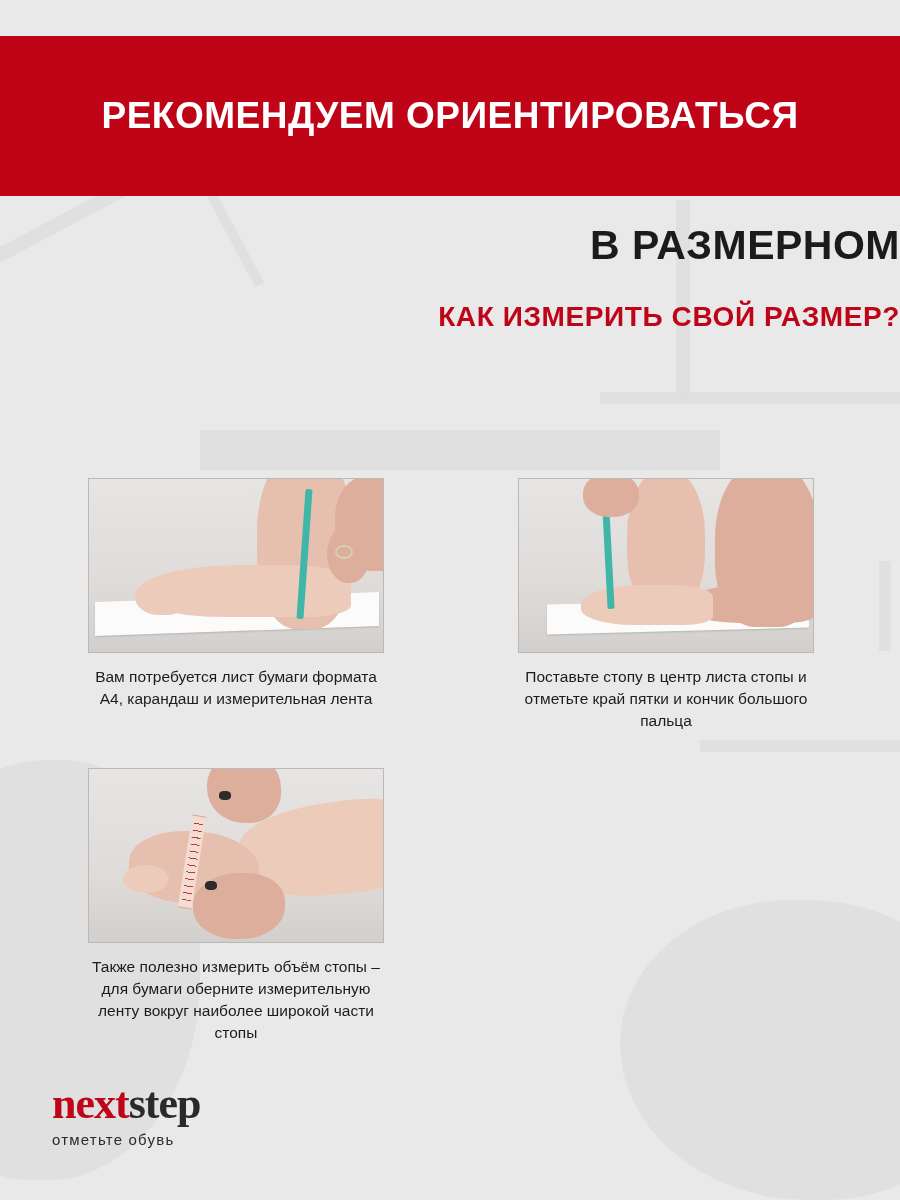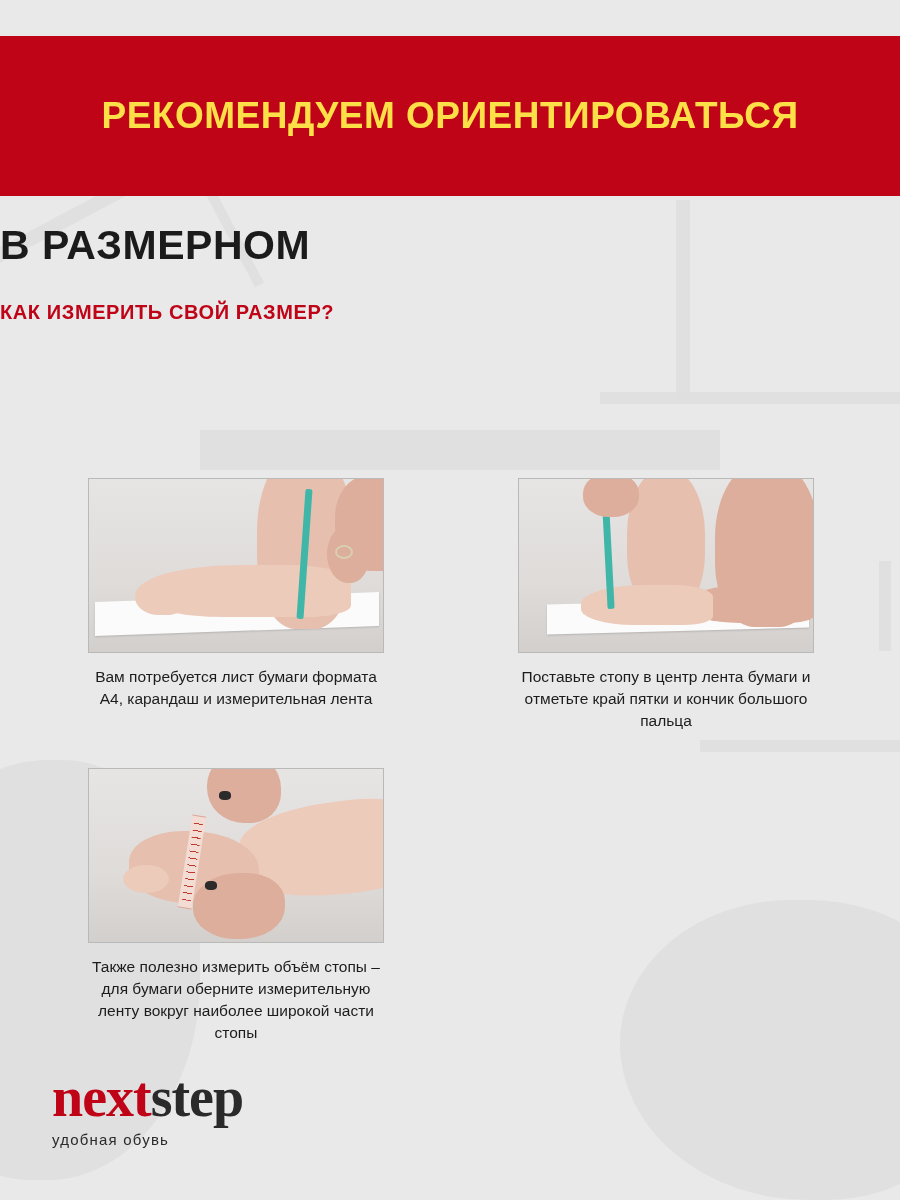--- a/index.html
+++ b/index.html
@@ -41,51 +41,51 @@
     width: 900px;
     height: 160px;
     background: #c00418;
     display: flex;
     flex-direction: column;
     align-items: center;
     justify-content: center;
     z-index: 3;
   }
   .banner-line {
-    color: #fde047;
+    color: #ffffff;
     font-size: 37px;
     font-weight: bold;
     letter-spacing: .5px;
     line-height: 1.22;
     text-align: right;
     text-transform: uppercase;
     white-space: nowrap;
   }
 
   
   .headings {
     position: absolute;
     top: 216px;
     left: 0;
     width: 900px;
-    text-align: left;
+    text-align: right;
     z-index: 3;
   }
   .headline {
     color: #1b1b1b;
     font-size: 41px;
     font-weight: bold;
     line-height: 1.45;
     text-transform: uppercase;
     letter-spacing: .5px;
   }
   .subhead {
     margin-top: 26px;
     color: #c00418;
-    font-size: 20px;
+    font-size: 28px;
     font-weight: bold;
     text-transform: uppercase;
     letter-spacing: .6px;
   }
 
   
   .steps {
     position: absolute;
     top: 478px;
     left: 88px;
@@ -169,21 +169,21 @@
   .nail { position: absolute; background: #2b2b2b; border-radius: 40%; }
 
   
   .logo {
     position: absolute;
     left: 52px;
     bottom: 52px;
     z-index: 3;
   }
   .logo-word {
-    font-size: 56px;
+    font-size: 44px;
     font-weight: bold;
     letter-spacing: -1px;
     font-family: "Liberation Serif", serif;
   }
   .logo-next { color: #c00418; }
   .logo-step { color: #2a2a2a; }
   .logo-sub {
     margin-top: 2px;
     font-size: 15px;
     color: #2a2a2a;
@@ -243,21 +243,21 @@
       <div class="skin skin2" style="left:196px; top:-18px; width:104px; height:166px; border-radius:46% 46% 38% 38%;"></div>
       <div class="skin skin2" style="left:170px; top:106px; width:126px; height:38px; border-radius:46% 28% 22% 40%;"></div>
 
       <div class="skin" style="left:108px; top:-10px; width:78px; height:142px; border-radius:46% 46% 40% 40%;"></div>
       <div class="skin skin3" style="left:62px; top:106px; width:132px; height:40px; border-radius:48% 30% 22% 40%;"></div>
 
       <div class="pencil" style="left:86px; top:30px; width:7px; height:100px; transform:rotate(-3deg);"></div>
       <div class="pencil-tip" style="left:82px; top:16px; transform:rotate(-3deg);"></div>
       <div class="skin skin2" style="left:64px; top:-6px; width:56px; height:44px; border-radius:46%;"></div>
     </div>
-    <div class="caption">Поставьте стопу в центр лента бумаги и отметьте край пятки и кончик большого пальца</div>
+    <div class="caption">Поставьте стопу в центр листа стопы и отметьте край пятки и кончик большого пальца</div>
   </div>
 
 
   <div class="step">
     <div class="photo">
       <div class="wall"></div>
 
       <div class="skin skin3" style="left:150px; top:34px; width:180px; height:60px; border-radius:50% 40% 40% 50%; transform:rotate(-8deg);"></div>
       <div class="skin skin3" style="left:150px; top:70px; width:176px; height:56px; border-radius:50% 40% 40% 50%; transform:rotate(-4deg);"></div>
       <div class="skin" style="left:40px; top:62px; width:130px; height:72px; border-radius:42% 54% 40% 46%;"></div>
@@ -273,14 +273,14 @@
     </div>
     <div class="caption">Также полезно измерить объём стопы – для бумаги оберните измерительную ленту вокруг наиболее широкой части стопы</div>
   </div>
 
 </div>
 
 <div class="logo">
   <div>
     <span class="logo-word logo-next">next</span><span class="logo-word logo-step">step</span>
   </div>
-  <div class="logo-sub">удобная  обувь</div>
+  <div class="logo-sub">отметьте  обувь</div>
 </div>
 
 </body></html>

